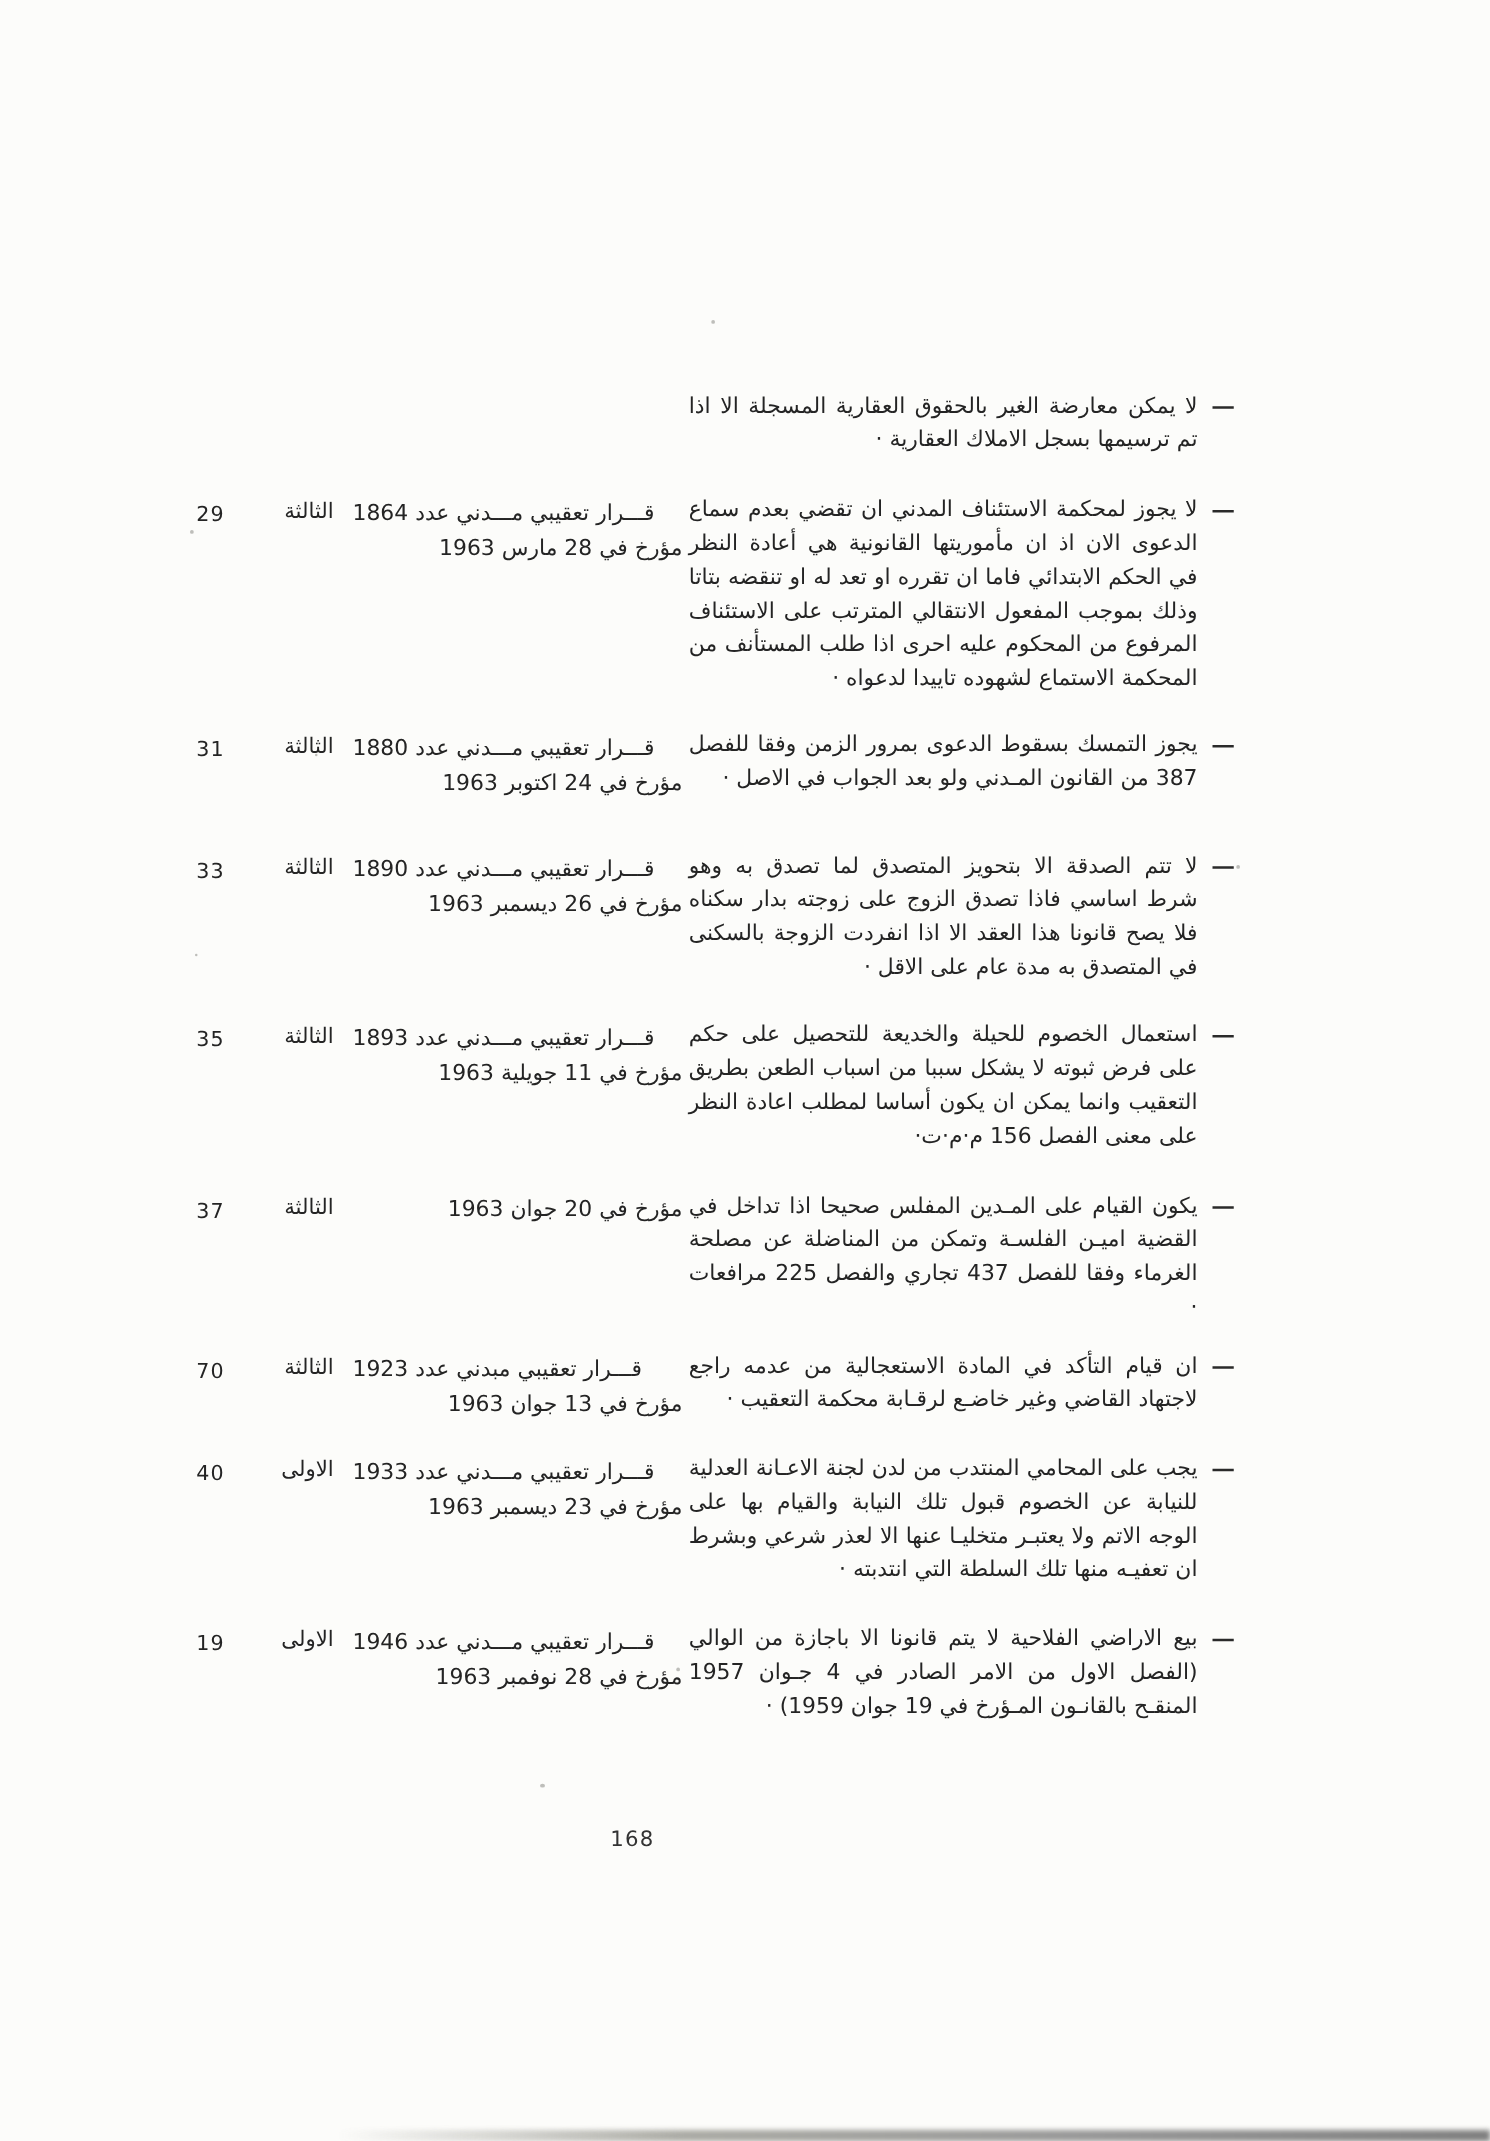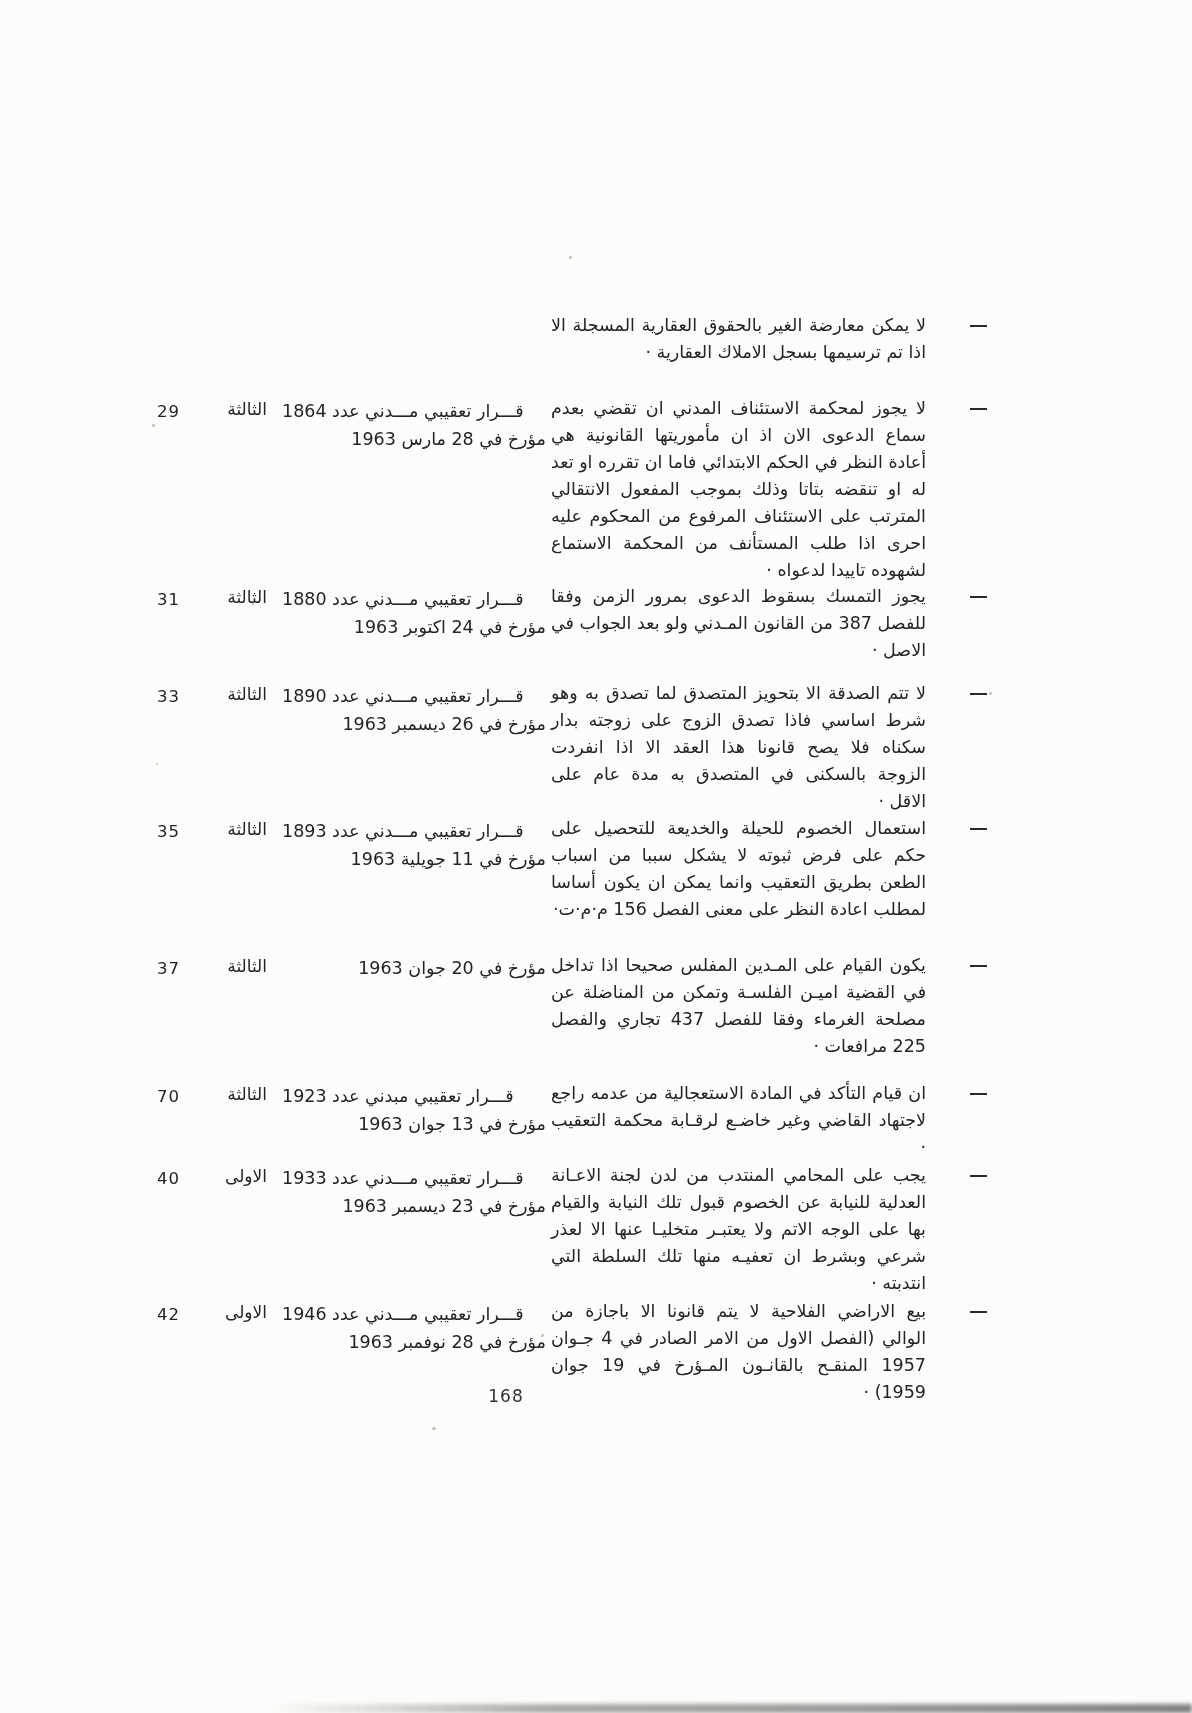--- a/index.html
+++ b/index.html
@@ -30,21 +30,20 @@
   .r9 { top: 1298px; }
 
   .summary {
     position: absolute;
     top: 0;
     right: 205px;
     width: 436px;
     display: flex;
     flex-direction: row; 
     align-items: flex-start;
-    gap: 32px;
   }
   .dash {
     flex: 0 0 auto;
     width: 17px;
     height: 2px;
     background: #2a2a2a;
     margin-top: 13px;
     margin-left: 12px;
   }
   .summary-text {
@@ -78,21 +77,21 @@
     top: 7px;
     left: 138px;
     width: 42px;
     font-size: 16.5px;
     direction: ltr;
     text-align: right;
     letter-spacing: 1px;
   }
   .footer-num {
     position: absolute;
-    top: 1386px;
+    top: 1462px;
     left: 468px;
     width: 76px;
     font-size: 17px;
     direction: ltr;
     text-align: center;
     letter-spacing: 1px;
     color: #333;
   }
   .scan-edge {
     position: absolute;
@@ -225,21 +224,21 @@
   <div class="row r9">
     <div class="summary">
       <span class="dash"></span>
       <span class="summary-text">بيع الاراضي الفلاحية لا يتم قانونا الا باجازة من الوالي (الفصل الاول من الامر الصادر في 4 جـوان 1957 المنقـح بالقانـون المـؤرخ في 19 جوان 1959) ·</span>
     </div>
     <div class="ref">
       <div class="ref-line1">قـــرار تعقيبي مـــدني عدد 1946</div>
       <div class="ref-line2">مؤرخ في 28 نوفمبر 1963</div>
     </div>
     <div class="chamber">الاولى</div>
-    <div class="pagenum">42</div>
+    <div class="pagenum">19</div>
   </div>
 
   <div class="footer-num">168</div>
 
   <div class="speck s1"></div>
   <div class="speck s2"></div>
   <div class="speck s3"></div>
   <div class="speck s4"></div>
   <div class="speck s5"></div>
   <div class="speck s6"></div>

